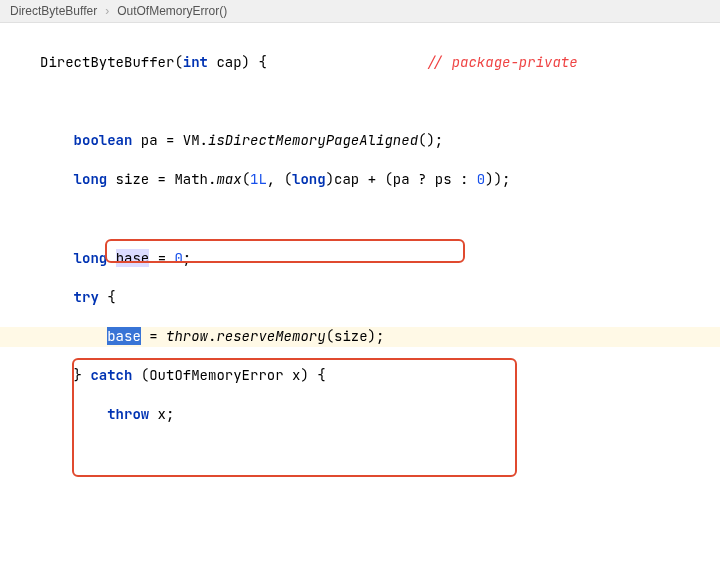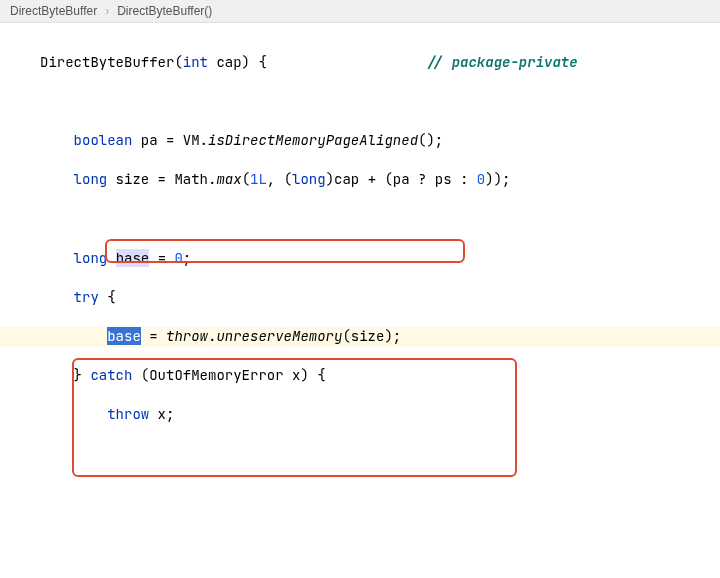--- a/index.html
+++ b/index.html
@@ -31,59 +31,59 @@
     }
     .code-area {
       padding: 10px 0 10px 40px;
       line-height: 1.4;
       white-space: pre;
       position: relative;
     }
     .line {
       position: relative;
     }
-    .kw { color: #0033b3; font-weight: normal; }
+    .kw { color: #0033b3; font-weight: bold; }
     .num { color: #1750eb; }
     .method-call { color: #000; font-style: italic; }
     .assigned { background: #dcdcff; color: #000; }
     .selected { background: #3874d6; color: #fff; }
     .highlight-strip {
       position: absolute;
       left: 0;
       right: 0;
       background: #fff9e6;
       height: 20px;
       z-index: -1;
     }
     .red-box {
       border: 2px solid #e04a2f;
       border-radius: 6px;
       position: absolute;
       pointer-events: none;
     }
-    .sig-right { color: #0f766e; font-style: italic; font-weight: bold;}
+    .sig-right { color: #ef4444; font-style: italic;}
   </style>
 </head>
 <body>
 
 <div class="breadcrumb">
   <span>DirectByteBuffer</span>
   <span class="sep">›</span>
-  <span>DirectByteBuffer()</span>
+  <span>OutOfMemoryError()</span>
 </div>
 
 <div class="code-area">
 <div class="line"><span>DirectByteBuffer</span>(<span class="kw">int</span><span> cap) {</span>                   <span class="sig-right">// package-private</span></div>
 <div class="line"> </div>
 <div class="line">    <span class="kw">boolean</span><span> pa = VM.</span><span class="method-call">isDirectMemoryPageAligned</span><span>();</span></div>
 <div class="line">    <span class="kw">long</span><span> size = Math.</span><span class="method-call">max</span><span>(</span><span class="num">1L</span><span>, (</span><span class="kw">long</span><span>)cap + (pa ? ps : </span><span class="num">0</span><span>));</span></div>
 <div class="line"> </div>
 <div class="line">    <span class="kw">long</span><span> </span><span class="assigned">base</span><span> = </span><span class="num">0</span><span>;</span></div>
 <div class="line">    <span class="kw">try</span><span> {</span></div>
-<div class="line"><div class="highlight-strip" style="top:0;margin-left:-40px"></div>        <span class="selected">base</span><span> = </span><span class="method-call">throw</span><span>.</span><span class="method-call">unreserveMemory</span><span>(size);</span></div>
+<div class="line"><div class="highlight-strip" style="top:0;margin-left:-40px"></div>        <span class="selected">base</span><span> = </span><span class="method-call">throw</span><span>.</span><span class="method-call">reserveMemory</span><span>(size);</span></div>
 <div class="line">    <span>} </span><span class="kw">catch</span><span> (OutOfMemoryError x) {</span></div>
 <div class="line">        <span class="kw">throw</span><span> x;</span></div>
 
 
 
 
 
 
 
 

